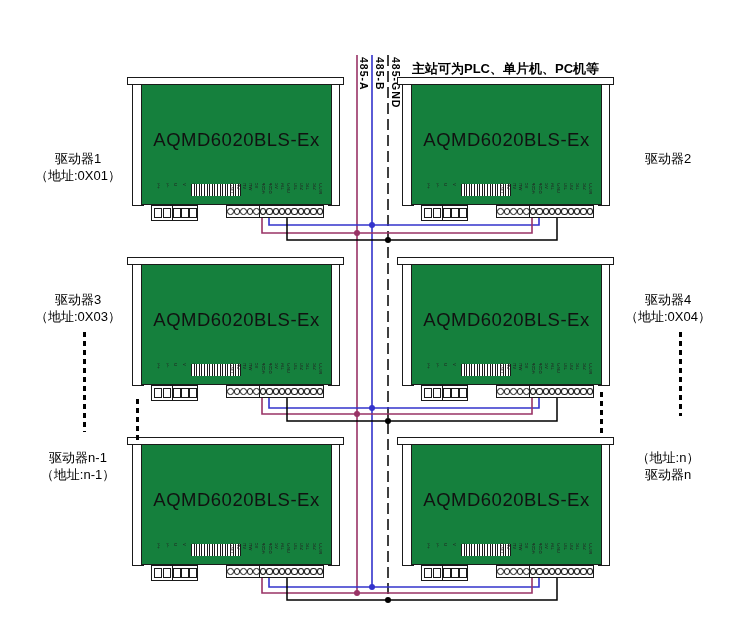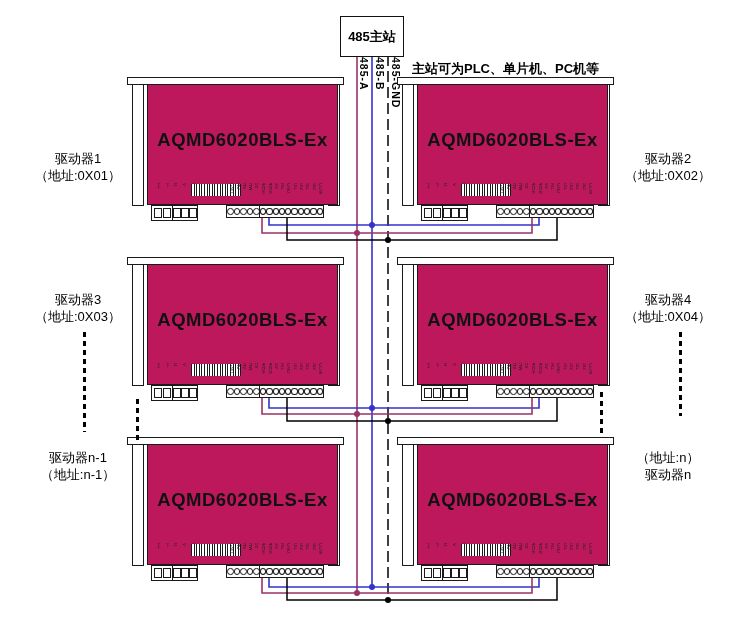--- a/index.html
+++ b/index.html
@@ -36,21 +36,21 @@
   .e3{left:600px;top:392px;height:43px;}
   .e4{left:679px;top:332px;height:84px;}
   
   .driver{position:absolute;width:218px;height:150px;z-index:2;}
   .d1{left:127px;top:72px;}  .d2{left:397px;top:72px;}
   .d3{left:127px;top:252px;} .d4{left:397px;top:252px;}
   .d5{left:127px;top:432px;} .d6{left:397px;top:432px;}
   .bar{position:absolute;left:0;top:5px;width:215px;height:6px;border:1.4px solid #1a1a1a;background:#fff;}
   .ear{position:absolute;top:12px;width:10px;height:120px;border:1.3px solid #1a1a1a;background:#fff;}
   .el{left:5px;} .er{left:201px;}
-  .dbody{position:absolute;left:20px;top:12px;width:189px;height:119px;border:1.5px solid #1a1a1a;background:#be185d;font-weight:bold;}
+  .dbody{position:absolute;left:14px;top:12px;width:189px;height:119px;border:1.5px solid #1a1a1a;background:#15803d;}
   .model{position:absolute;left:0;top:44px;width:100%;text-align:center;
     font-size:18.5px;letter-spacing:.5px;color:#111;}
   .pg{position:absolute;top:111px;height:13px;display:flex;overflow:hidden;}
   .pin{writing-mode:vertical-rl;text-orientation:mixed;font-size:4.6px;line-height:1;
     color:#222;height:13px;overflow:hidden;flex:none;}
   .power{left:24px;width:44px;} .power .pin{width:8.8px;}
   .hall{left:100px;width:32px;} .hall .pin{width:6.3px;}
   .io{left:132px;width:63px;}   .io .pin{width:6.3px;}
   .hatch{position:absolute;left:64px;top:112px;width:50px;height:12px;
     background:repeating-linear-gradient(90deg,#1a1a1a 0 1px,#fff 1px 2.6px);}
@@ -89,36 +89,32 @@
     <circle class="dG" cx="388" cy="421" r="3"></circle>
 
     <path class="wB" d="M269,573 V587 H539 V573"></path>
     <path class="wA" d="M262,573 V593 H532 V573"></path>
     <path class="wG" d="M287,573 V600 H557 V573"></path>
     <circle class="dB" cx="372" cy="587" r="3"></circle>
     <circle class="dA" cx="357" cy="593" r="3"></circle>
     <circle class="dG" cx="388" cy="600" r="3"></circle>
   </svg>
 
-  <div class="mbox">
-    <span>485主站</span>
-  </div>
   <div class="note">主站可为PLC、单片机、PC机等</div>
 
   <div class="blab blabA">485-A</div>
   <div class="blab blabB">485-B</div>
   <div class="blab blabG">485-GND</div>
 
   <div class="slab l r1">
     <div>驱动器1</div>
     <div>（地址:0X01）</div>
   </div>
   <div class="slab r r1">
     <div>驱动器2</div>
-    <div>（地址:0X02）</div>
   </div>
   <div class="slab l r2">
     <div>驱动器3</div>
     <div>（地址:0X03）</div>
   </div>
   <div class="slab r r2">
     <div>驱动器4</div>
     <div>（地址:0X04）</div>
   </div>
   <div class="slab l r3">

